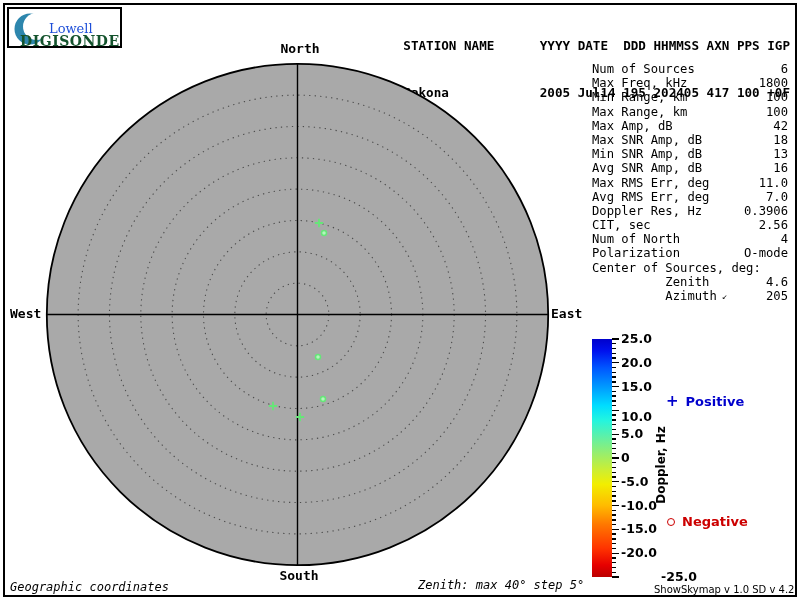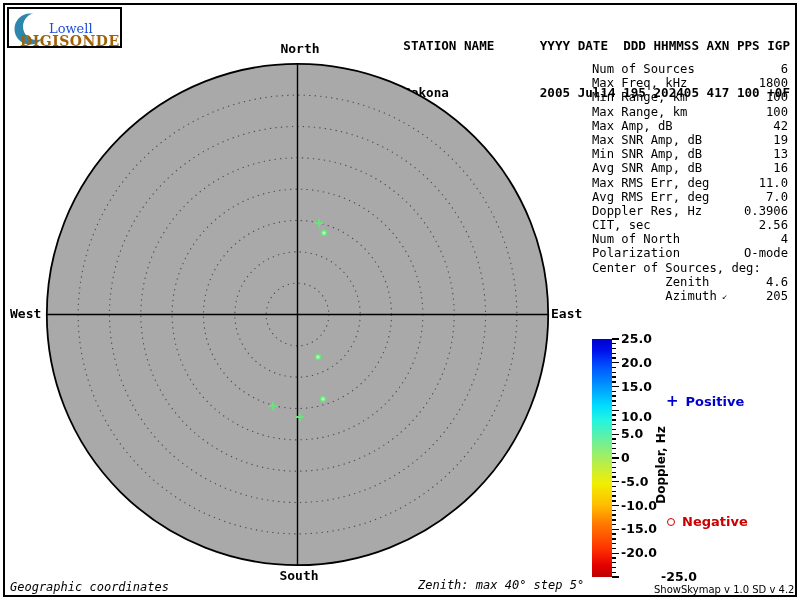--- a/index.html
+++ b/index.html
@@ -7,21 +7,21 @@
           font-family:"DejaVu Sans Mono", monospace;color:#000;}
   .frame{position:absolute;left:3px;top:3px;width:790px;height:590px;border:2px solid #000;}
 
   
   .logo-box{position:absolute;left:7px;top:7px;width:115px;height:41px;background:#fff;
             border:2px solid #000;box-sizing:border-box;}
   .logo-crescent{position:absolute;left:2px;top:2px;}
   .logo-lowell{position:absolute;left:40px;top:12px;font-family:"DejaVu Serif", serif;
                font-size:13px;color:#1d4ed8;}
   .logo-digisonde{position:absolute;left:11px;top:24px;font-family:"DejaVu Serif", serif;
-                  font-weight:bold;font-size:14px;color:#a16207;letter-spacing:0.5px;}
+                  font-weight:bold;font-size:14px;color:#14532d;letter-spacing:0.5px;}
 
   
   .header-text{position:absolute;top:7px;right:10px;font-weight:bold;font-size:12.6px;
                line-height:15.5px;white-space:pre;text-align:left;}
 
   
   .compass{position:absolute;font-weight:bold;font-size:13px;}
   .compass-north{left:300px;top:41px;transform:translateX(-50%);}
   .compass-south{left:299px;top:568px;transform:translateX(-50%);}
   .compass-west{left:10px;top:306px;}
@@ -120,21 +120,21 @@
       <div class="stats-row">
         <span class="stats-label">Max Range, km</span>
         <span class="stats-value">100</span>
       </div>
       <div class="stats-row">
         <span class="stats-label">Max Amp, dB</span>
         <span class="stats-value">42</span>
       </div>
       <div class="stats-row">
         <span class="stats-label">Max SNR Amp, dB</span>
-        <span class="stats-value">19</span>
+        <span class="stats-value">18</span>
       </div>
       <div class="stats-row">
         <span class="stats-label">Min SNR Amp, dB</span>
         <span class="stats-value">13</span>
       </div>
       <div class="stats-row">
         <span class="stats-label">Avg SNR Amp, dB</span>
         <span class="stats-value">16</span>
       </div>
       <div class="stats-row">

